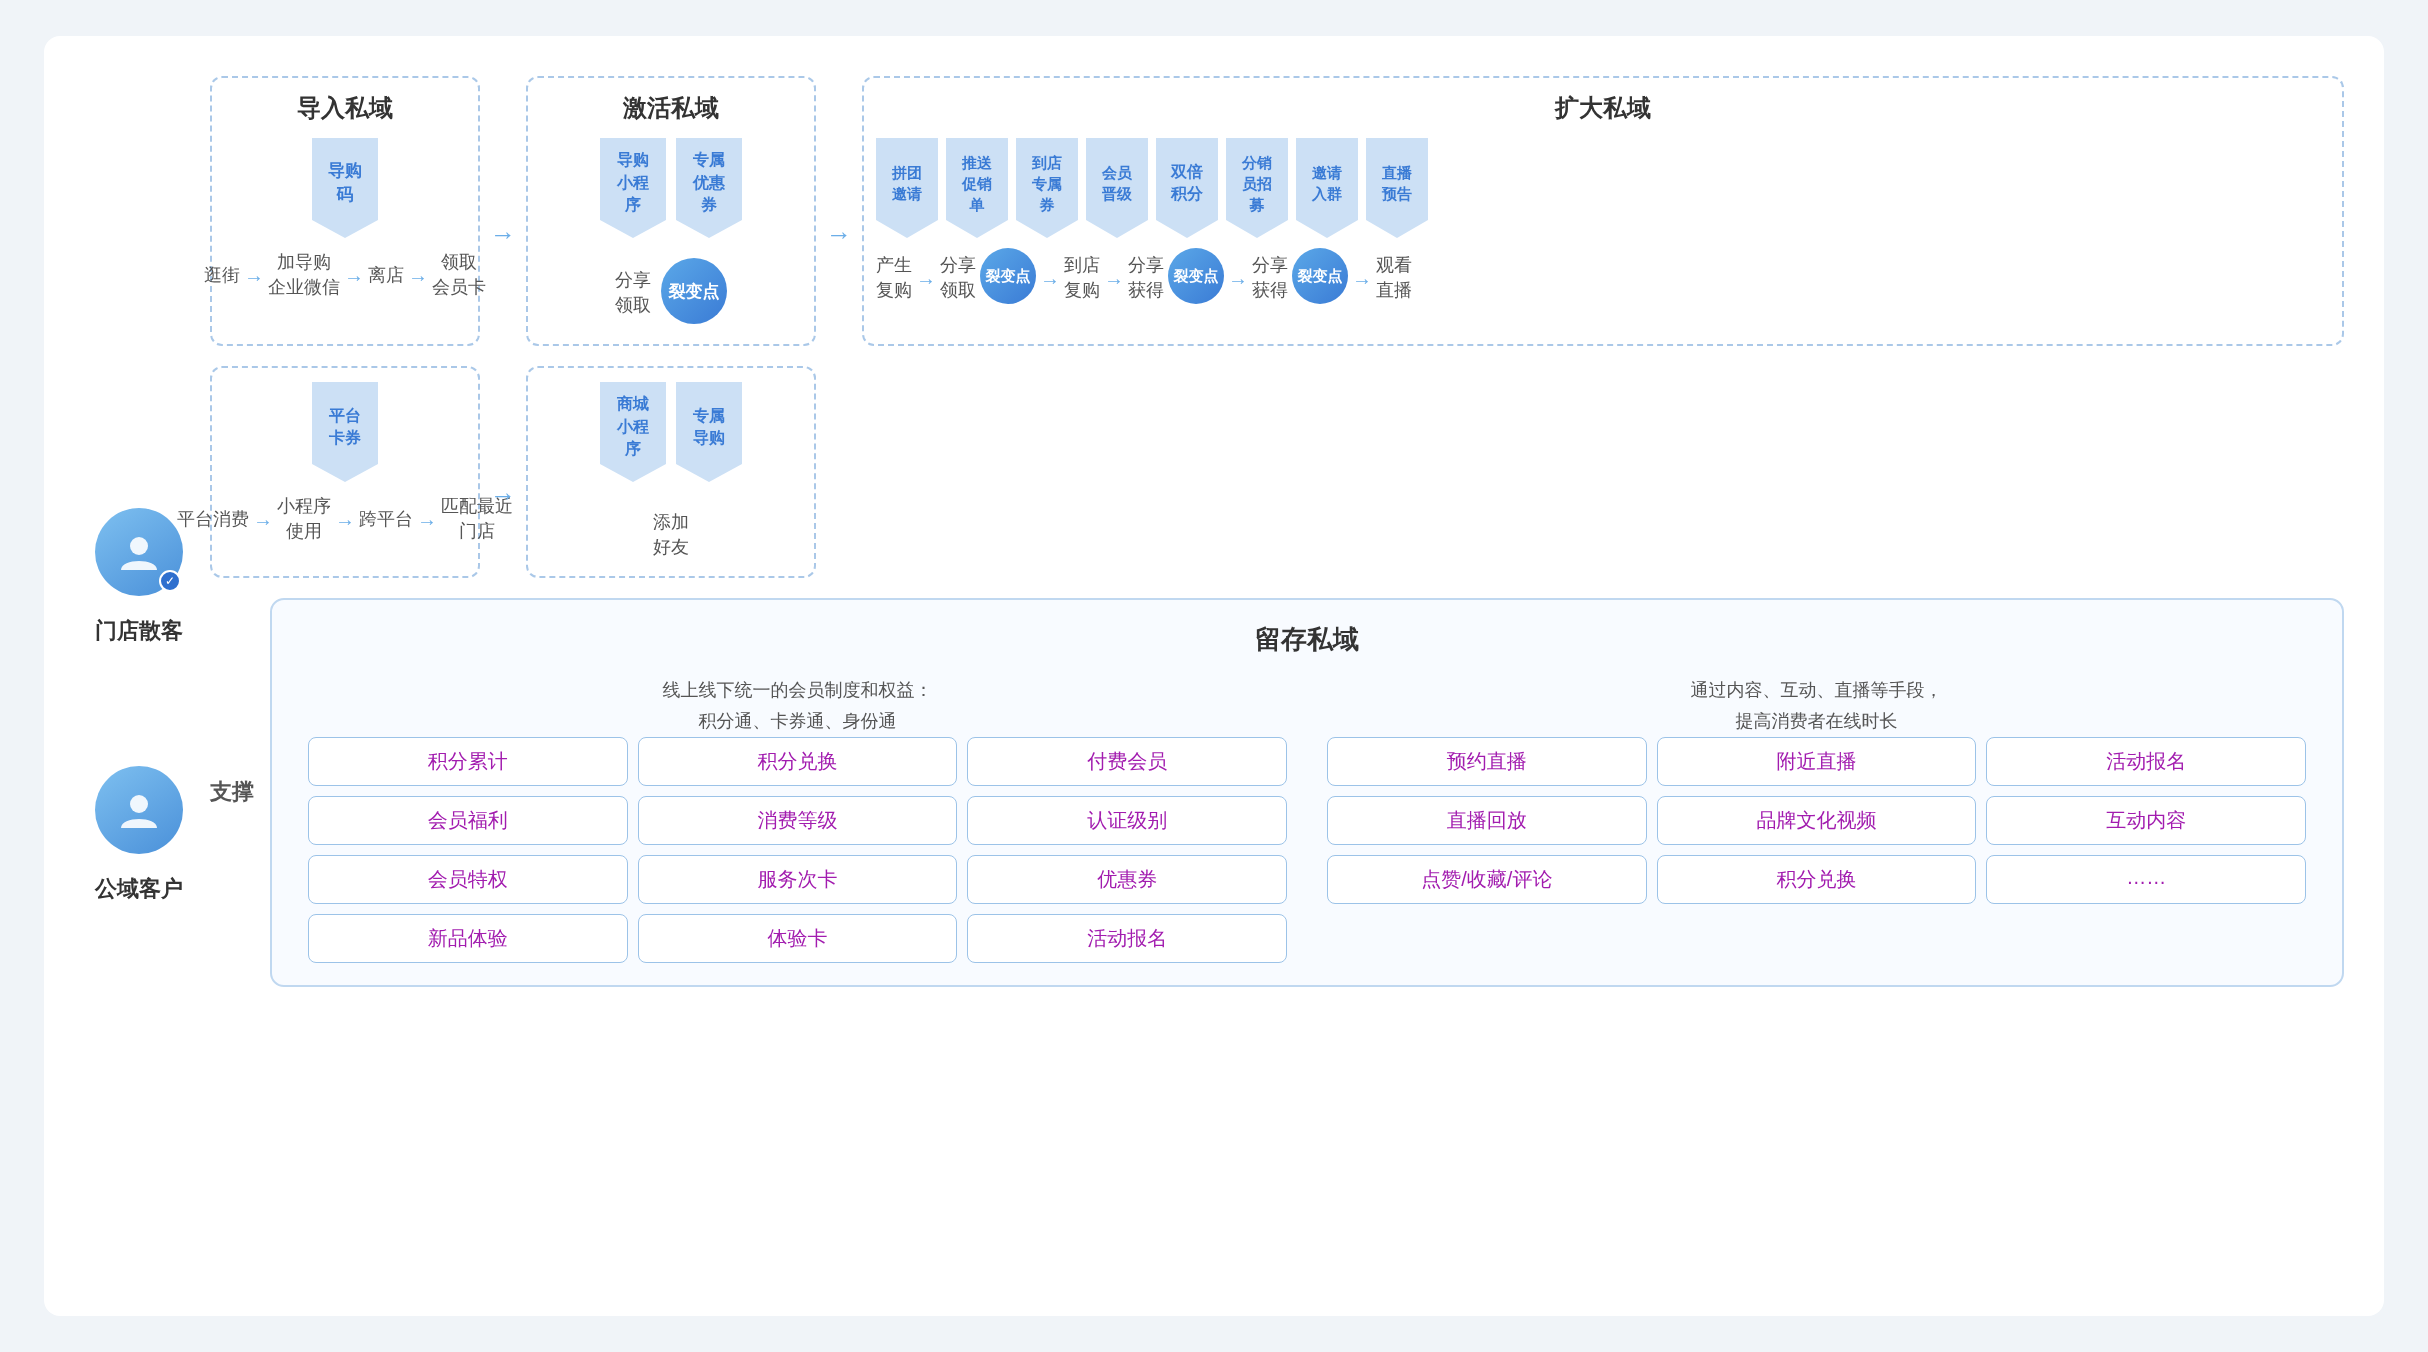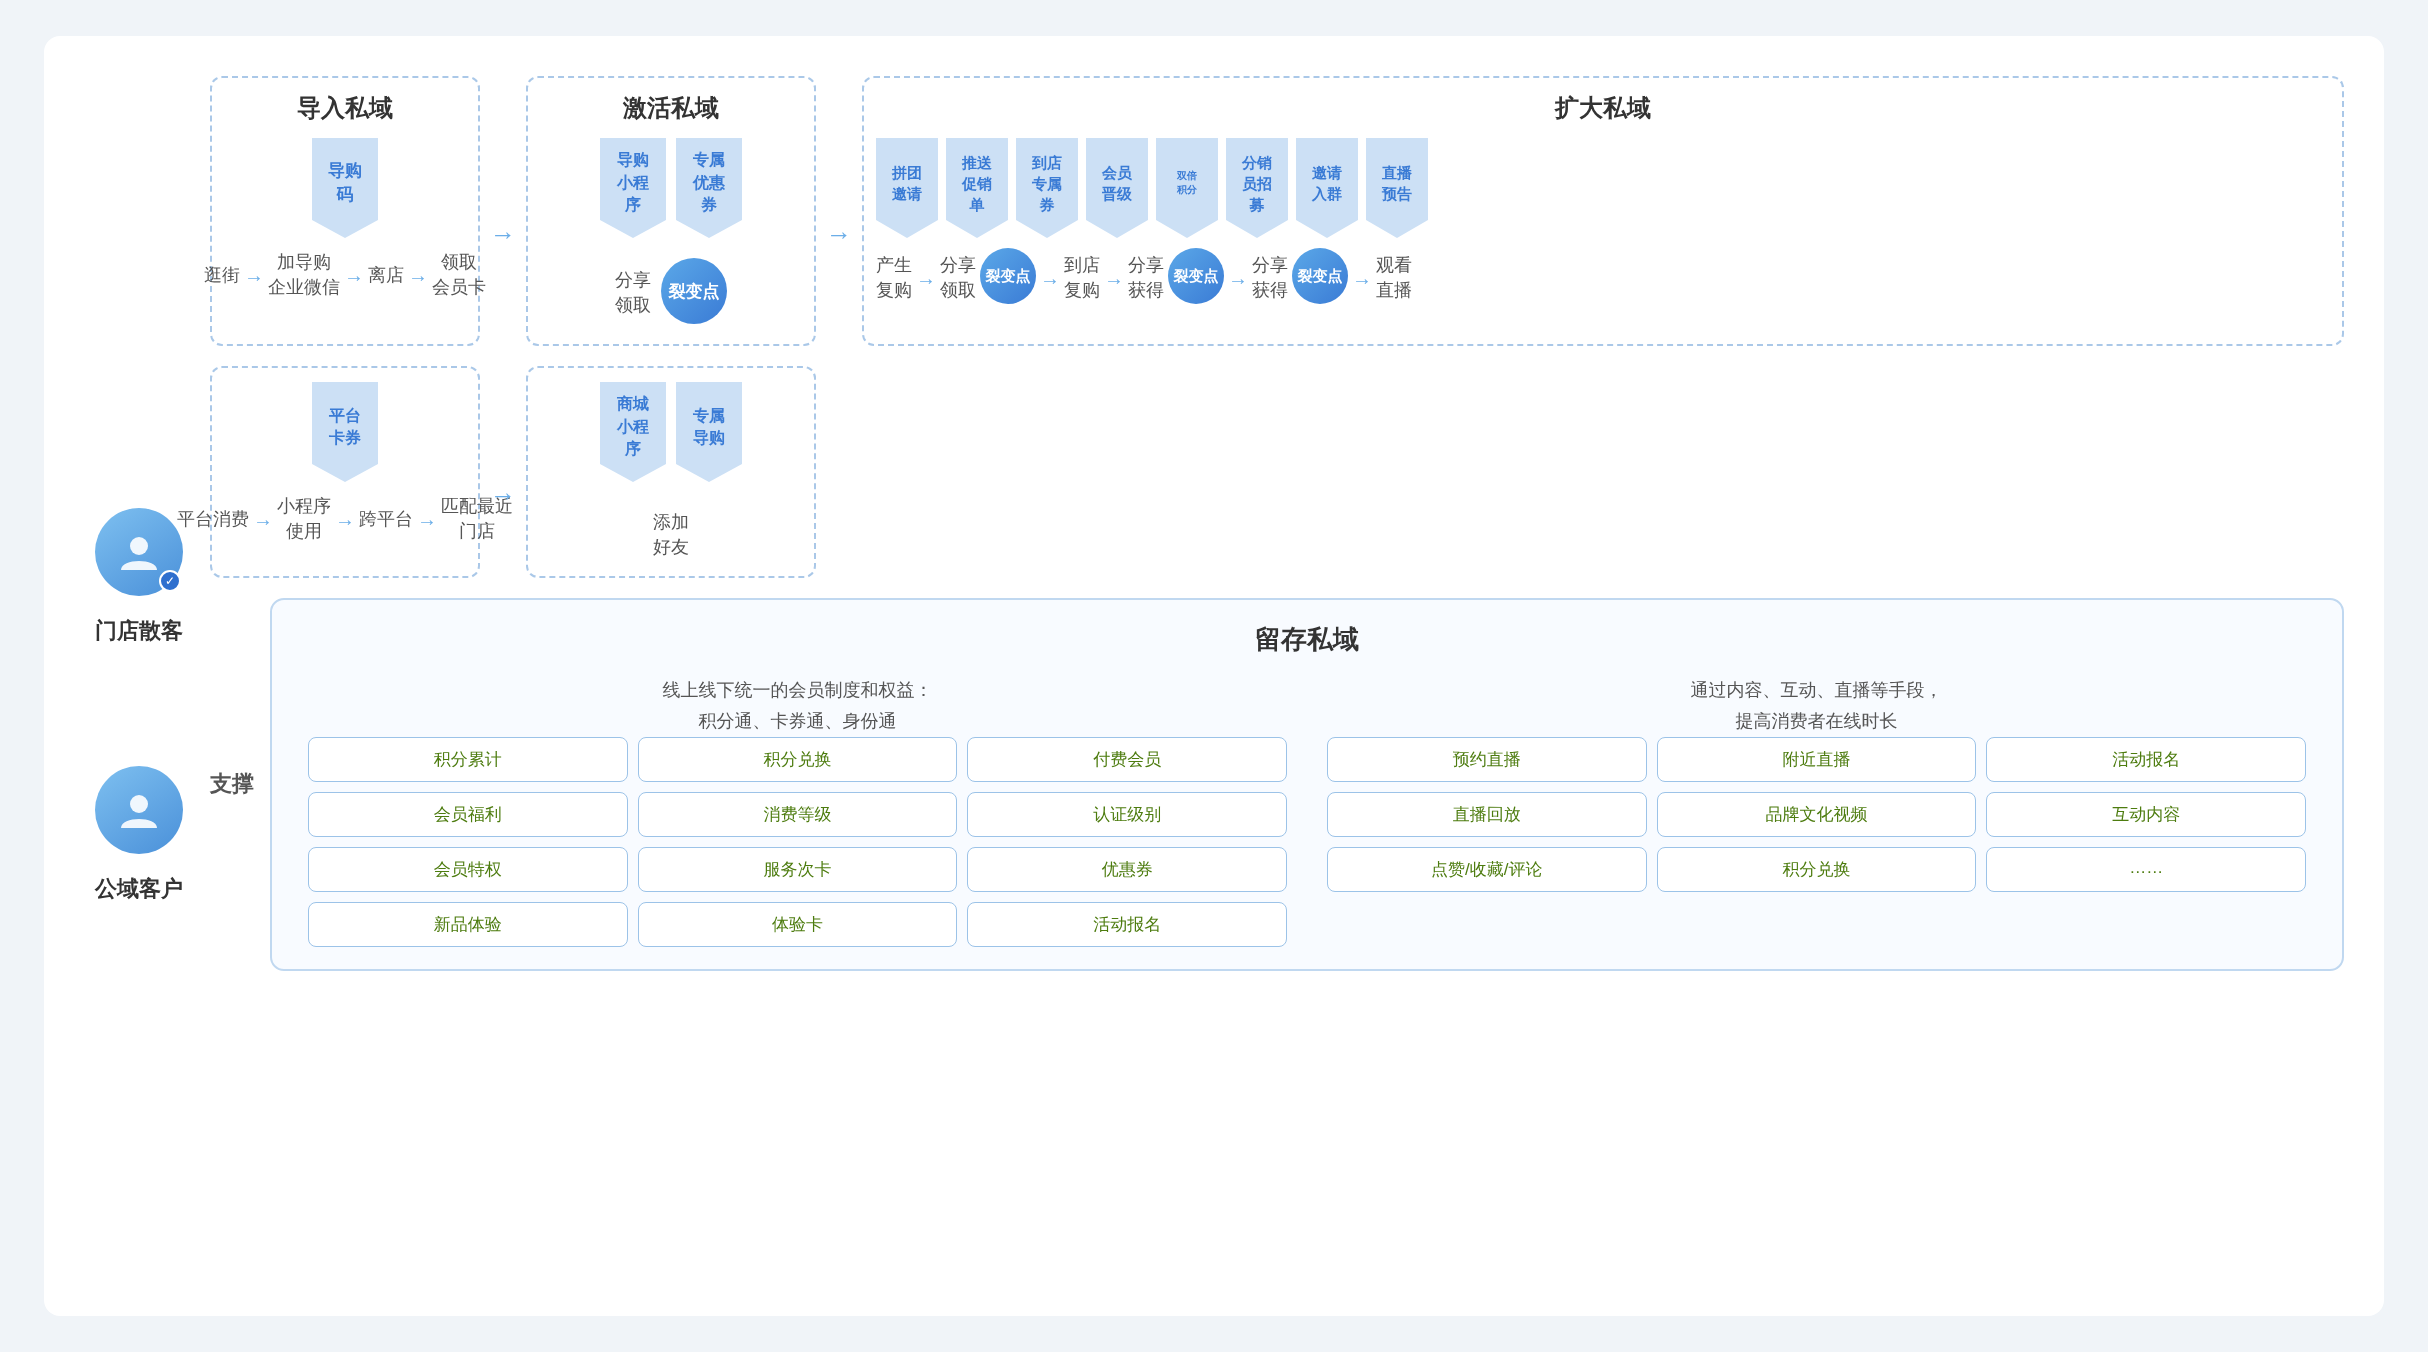--- a/index.html
+++ b/index.html
@@ -172,22 +172,22 @@
     .tags-grid-3 {
       display: grid;
       grid-template-columns: repeat(3, 1fr);
       gap: 10px;
     }
     .tag-btn {
       border: 1.5px solid #9cc3e8;
       border-radius: 8px;
       padding: 10px 6px;
       text-align: center;
-      font-size: 17px;
-      color: #4d7c0f;
+      font-size: 20px;
+      color: #a21caf;
       background: white;
     }
 
     
     .av-circle {
       width: 88px;
       height: 88px;
       border-radius: 50%;
       background: linear-gradient(145deg, #7ec0f0 0%, #4a90d9 100%);
       display: flex;
@@ -297,21 +297,21 @@
 
         <div class="between-arrow">→</div>
 
         <div class="seg-box kuoda">
           <div class="seg-title">扩大私域</div>
           <div class="kuoda-banners">
             <div class="chevron-banner" style="font-size:15px; min-width:62px;">拼团<br>邀请</div>
             <div class="chevron-banner" style="font-size:15px; min-width:62px;">推送<br>促销<br>单</div>
             <div class="chevron-banner" style="font-size:15px; min-width:62px;">到店<br>专属<br>券</div>
             <div class="chevron-banner" style="font-size:15px; min-width:62px;">会员<br>晋级</div>
-            <div class="chevron-banner" style="font-size:10px; min-width:62px;">双倍<br>积分</div>
+            <div class="chevron-banner" style="font-size:16px; min-width:62px;">双倍<br>积分</div>
             <div class="chevron-banner" style="font-size:15px; min-width:62px;">分销<br>员招<br>募</div>
             <div class="chevron-banner" style="font-size:15px; min-width:62px;">邀请<br>入群</div>
             <div class="chevron-banner" style="font-size:15px; min-width:62px;">直播<br>预告</div>
           </div>
 
           <div style="display:flex; align-items:center; gap:4px; margin-top:10px; flex-wrap:nowrap;">
             <span class="step-text">产生<br>复购</span>
             <span class="kuoda-arrow">→</span>
             <span class="step-text">分享<br>领取</span>
             <div class="liebian-dot" style="width:56px;height:56px;font-size:15px;">裂变点</div>

